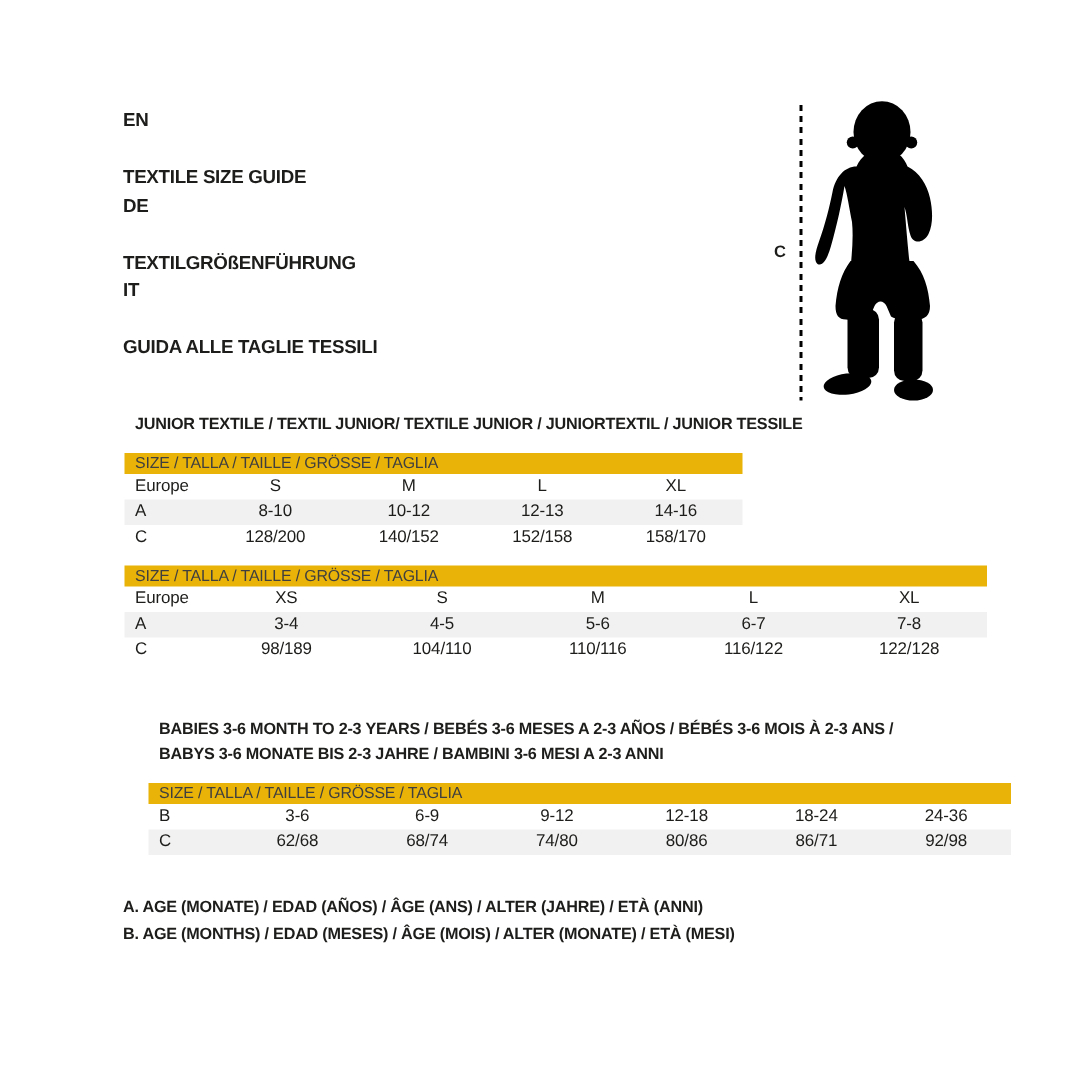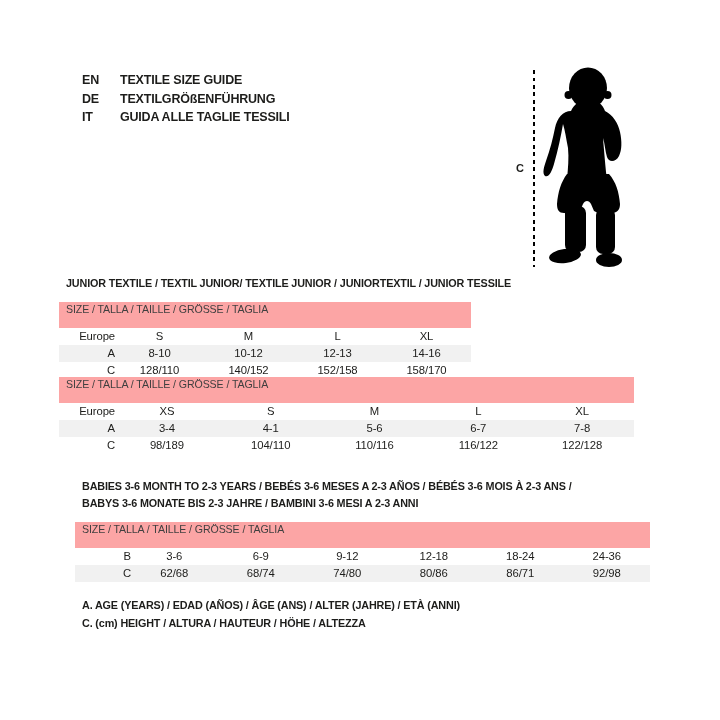--- a/index.html
+++ b/index.html
@@ -7,54 +7,54 @@
   body {
     position: relative;
     background: #ffffff;
     font-family: "Liberation Sans", sans-serif;
     color: #1d1d1b;
     overflow: hidden;
   }
 
   
   .lang-list { position: absolute; left: 82px; top: 71px; }
-  .lang-row { display: flex; font-weight: bold; font-size: 12.5px; line-height: 18.7px; letter-spacing: -0.2px; }
+  .lang-row { display: flex; font-weight: bold; font-size: 12.5px; line-height: 18.7px; letter-spacing: -0.2px; flex-direction: column; }
   .lang-code { width: 38px; flex: 0 0 38px; }
 
   
   .figure { position: absolute; left: 515px; top: 64px; width: 135px; height: 212px; }
   .dash-line {
     position: absolute; left: 18px; top: 6px; width: 2px; height: 197px;
     background: repeating-linear-gradient(to bottom, #000 0 4px, transparent 4px 7.5px);
   }
   .measure-label { position: absolute; left: 1px; top: 98px; font-size: 11px; font-weight: bold; }
   svg.toddler { position: absolute; left: 26px; top: 2px; }
 
   
-  .section { position: absolute; left: 59px; }
+  .section { position: absolute; left: 83px; }
   .sec-junior   { top: 276px; width: 412px; }
   .sec-children { top: 377px; width: 575px; }
   .sec-babies   { top: 478px; width: 575px; margin-left: 16px; }
   .sec-title {
     margin-left: 7px; font-size: 10.8px; font-weight: bold;
     line-height: 14px; letter-spacing: -0.15px; white-space: nowrap;
   }
   .sec-junior .title-wrap, .sec-children .title-wrap { margin-bottom: 12px; }
   .sec-babies .title-wrap { margin-bottom: 10px; }
   .sec-babies .sec-title { line-height: 17px; }
 
   .hdr-bar {
-    height: 26px; background: #fca5a5; color: #3f3f3f;
+    height: 14px; background: #eab308; color: #3f3f3f;
     font-size: 10.6px; line-height: 14px; padding-left: 7px;
     letter-spacing: -0.1px; white-space: nowrap;
   }
   .trow { display: flex; height: 17px; font-size: 11.3px; line-height: 17px; letter-spacing: -0.1px; }
   .trow.stripe { background: #f1f1f1; }
   .trow .cell { flex: 1 1 0; text-align: center; overflow: hidden; }
-  .trow .cell.label { flex: 0 0 56px; text-align: right; padding-left: 7px; }
+  .trow .cell.label { flex: 0 0 56px; text-align: left; padding-left: 7px; }
 
   
   .footnotes { position: absolute; left: 82px; top: 596px; }
   .footnote { font-size: 10.8px; font-weight: bold; line-height: 18.4px; letter-spacing: -0.15px; white-space: nowrap; }
 </style>
 </head>
 <body>
 
 <div class="lang-list">
     <div class="lang-row">
@@ -133,21 +133,21 @@
       </div>
       <div class="trow stripe">
         <div class="cell label">A</div>
         <div class="cell">8-10</div>
         <div class="cell">10-12</div>
         <div class="cell">12-13</div>
         <div class="cell">14-16</div>
       </div>
       <div class="trow">
         <div class="cell label">C</div>
-        <div class="cell">128/110</div>
+        <div class="cell">128/200</div>
         <div class="cell">140/152</div>
         <div class="cell">152/158</div>
         <div class="cell">158/170</div>
       </div>
     </div>
 </div>
 
 <div class="section sec-children">
   <div class="hdr-bar">SIZE / TALLA / TAILLE / GRÖSSE / TAGLIA</div>
   <div class="rows">
@@ -155,21 +155,21 @@
         <div class="cell label">Europe</div>
         <div class="cell">XS</div>
         <div class="cell">S</div>
         <div class="cell">M</div>
         <div class="cell">L</div>
         <div class="cell">XL</div>
       </div>
       <div class="trow stripe">
         <div class="cell label">A</div>
         <div class="cell">3-4</div>
-        <div class="cell">4-1</div>
+        <div class="cell">4-5</div>
         <div class="cell">5-6</div>
         <div class="cell">6-7</div>
         <div class="cell">7-8</div>
       </div>
       <div class="trow">
         <div class="cell label">C</div>
         <div class="cell">98/189</div>
         <div class="cell">104/110</div>
         <div class="cell">110/116</div>
         <div class="cell">116/122</div>
@@ -200,15 +200,15 @@
         <div class="cell">68/74</div>
         <div class="cell">74/80</div>
         <div class="cell">80/86</div>
         <div class="cell">86/71</div>
         <div class="cell">92/98</div>
       </div>
     </div>
 </div>
 
 <div class="footnotes">
-    <div class="footnote">A. AGE (YEARS) / EDAD (AÑOS) / ÂGE (ANS) / ALTER (JAHRE) / ETÀ (ANNI)</div>
-    <div class="footnote">C. (cm) HEIGHT / ALTURA / HAUTEUR / HÖHE / ALTEZZA</div>
+    <div class="footnote">A. AGE (MONATE) / EDAD (AÑOS) / ÂGE (ANS) / ALTER (JAHRE) / ETÀ (ANNI)</div>
+    <div class="footnote">B. AGE (MONTHS) / EDAD (MESES) / ÂGE (MOIS) / ALTER (MONATE) / ETÀ (MESI)</div>
   </div>
 
 </body></html>

